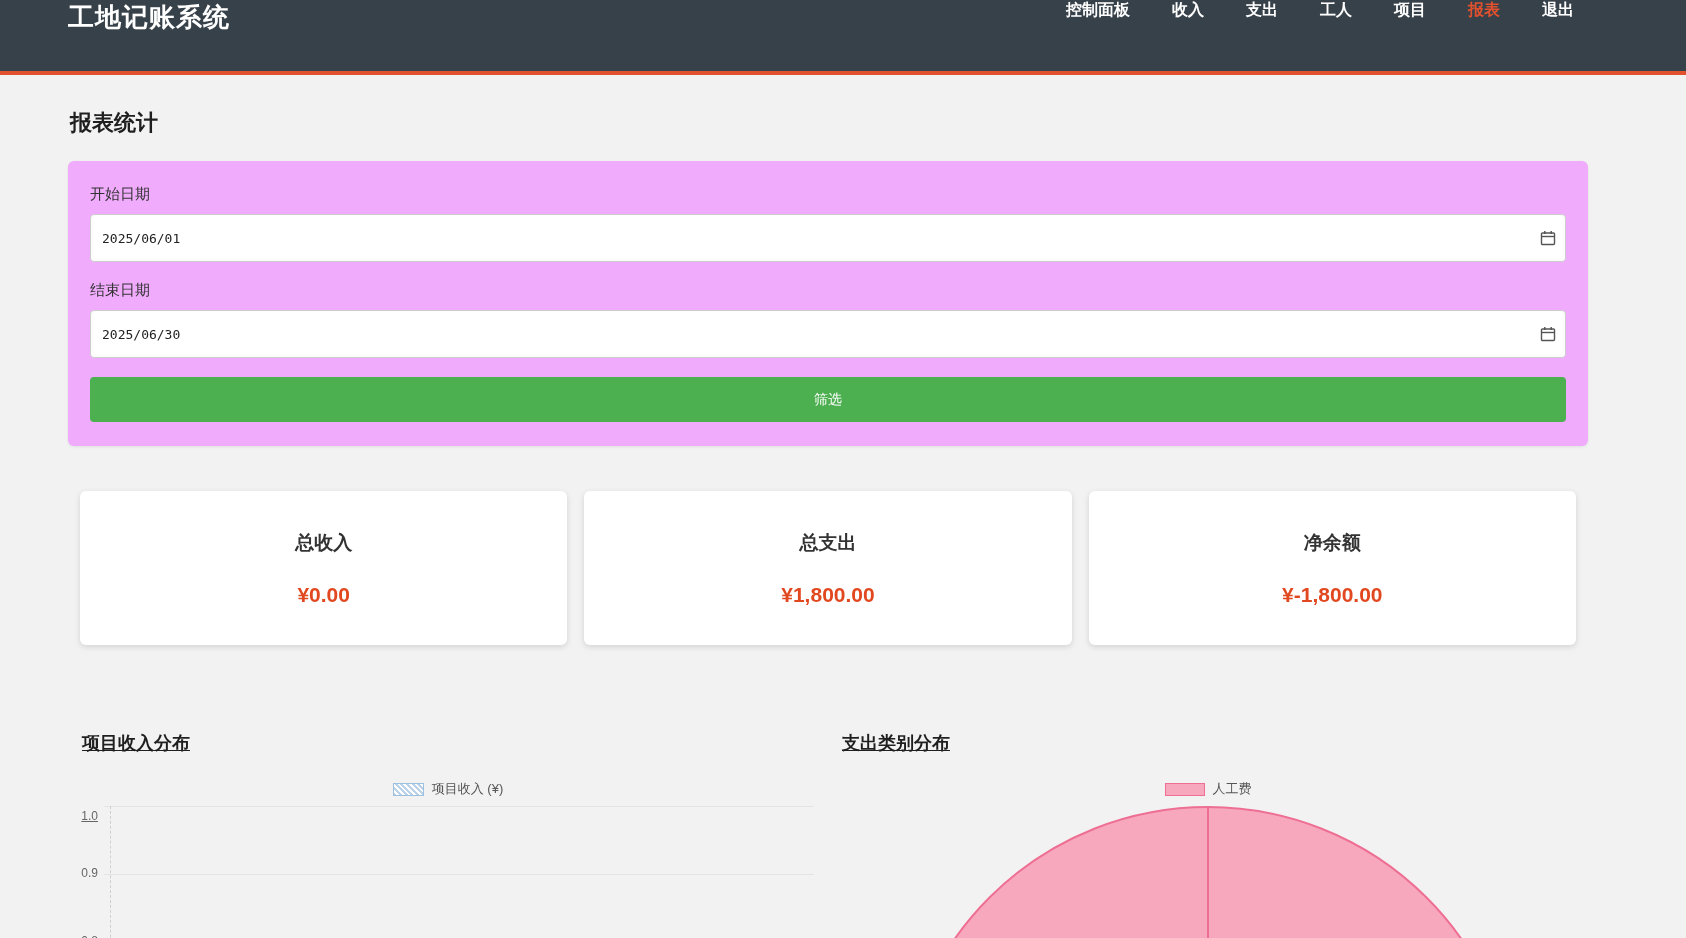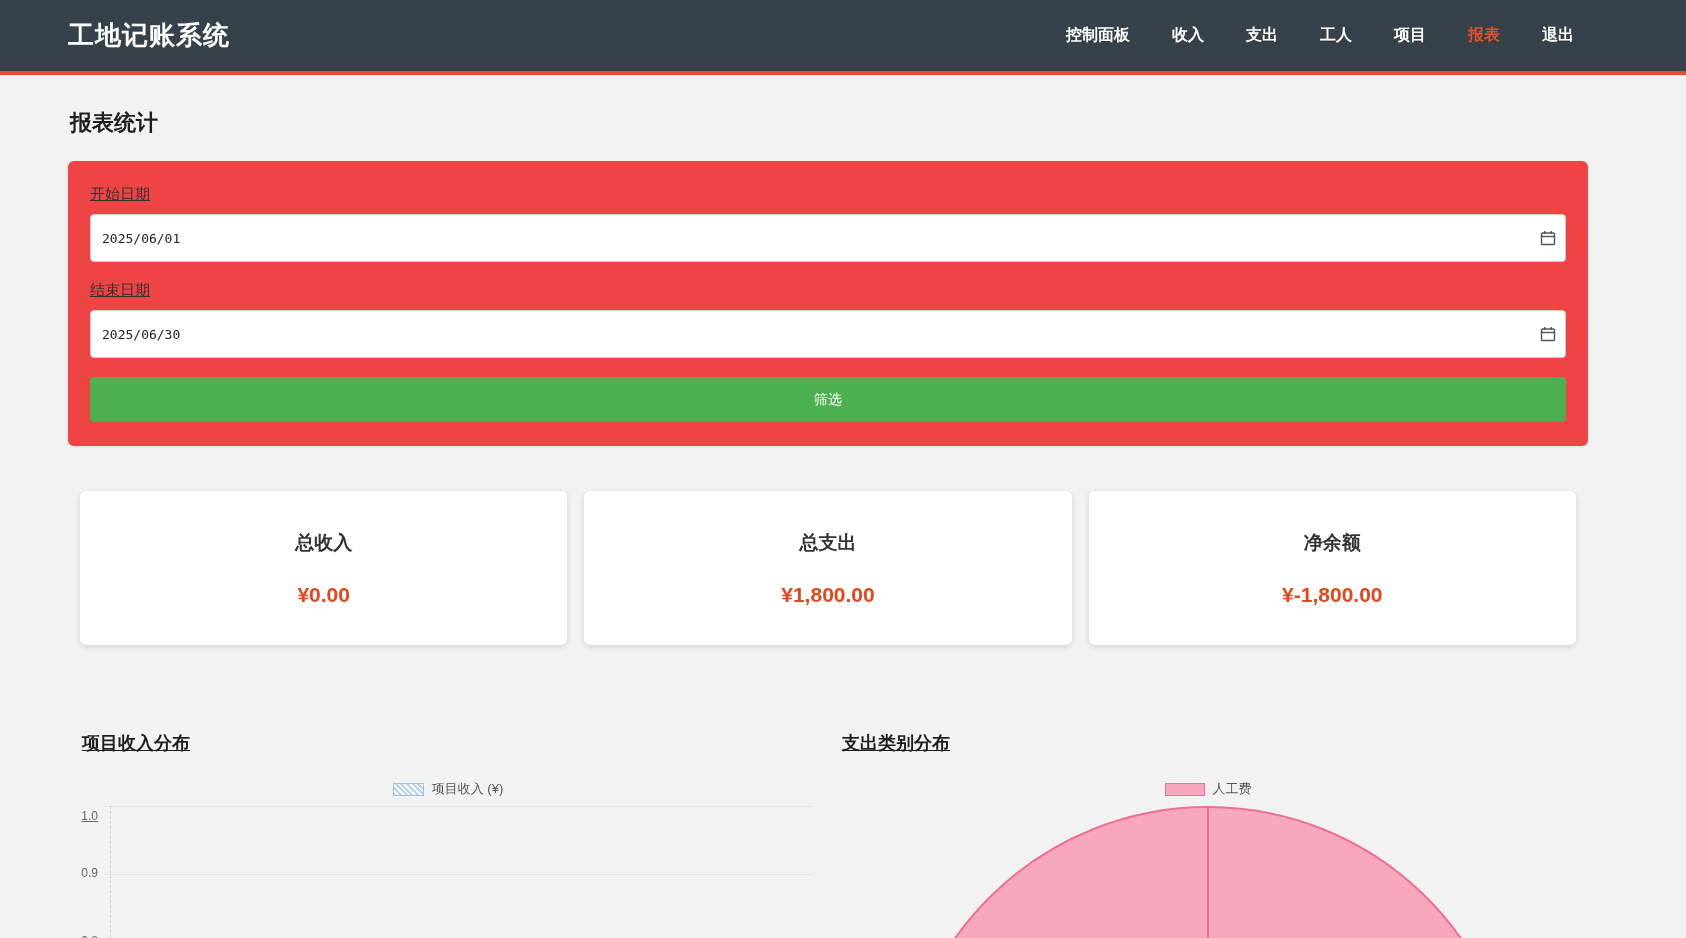--- a/index.html
+++ b/index.html
@@ -6,37 +6,36 @@
   html, body {
     width: 1686px; height: 938px; overflow: hidden;
     background: #f2f2f2;
     font-family: "Liberation Sans", "DejaVu Sans", sans-serif;
     color: #333;
   }
   
   .navbar {
     height: 75px; background: #37414a;
     border-bottom: 4px solid #e1512d;
-    display: flex; align-items: center; justify-content: space-between;
+    display: flex; align-items: flex-start; justify-content: space-between;
     padding: 0 112px 0 68px;
   }
   .brand { color: #fff; font-size: 26px; font-weight: bold; letter-spacing: 1px; cursor: pointer; }
-  .nav-links { display: flex; align-items: center; gap: 42px; text-decoration: underline; }
+  .nav-links { display: flex; align-items: center; gap: 42px; }
   .nav-links a {
     color: #fff; text-decoration: none; font-size: 16px; font-weight: 600; cursor: pointer;
   }
   .nav-links a.active { color: #e1512d; }
   
   .container { width: 1520px; margin: 0 0 0 68px; }
   .page-title { font-size: 22px; font-weight: bold; color: #1f1f1f; margin: 33px 0 23px 2px; }
   
   .filter-card {
-    background: #ef4444; border-radius: 6px; padding: 24px 22px;
+    background: #f0abfc; border-radius: 6px; padding: 24px 22px;
     box-shadow: 0 1px 3px rgba(0,0,0,0.08);
-    text-decoration: underline;
   }
   .field-label { font-size: 15px; color: #333; margin-bottom: 10px; }
   .date-wrap { position: relative; }
   .date-input {
     width: 100%; height: 48px; border: 1px solid #ccc; border-radius: 4px;
     padding: 0 34px 0 11px; font-size: 13px; color: #222;
     font-family: "DejaVu Sans Mono", "Liberation Mono", monospace;
     background: #fff; outline: none;
   }
   .cal-icon {

